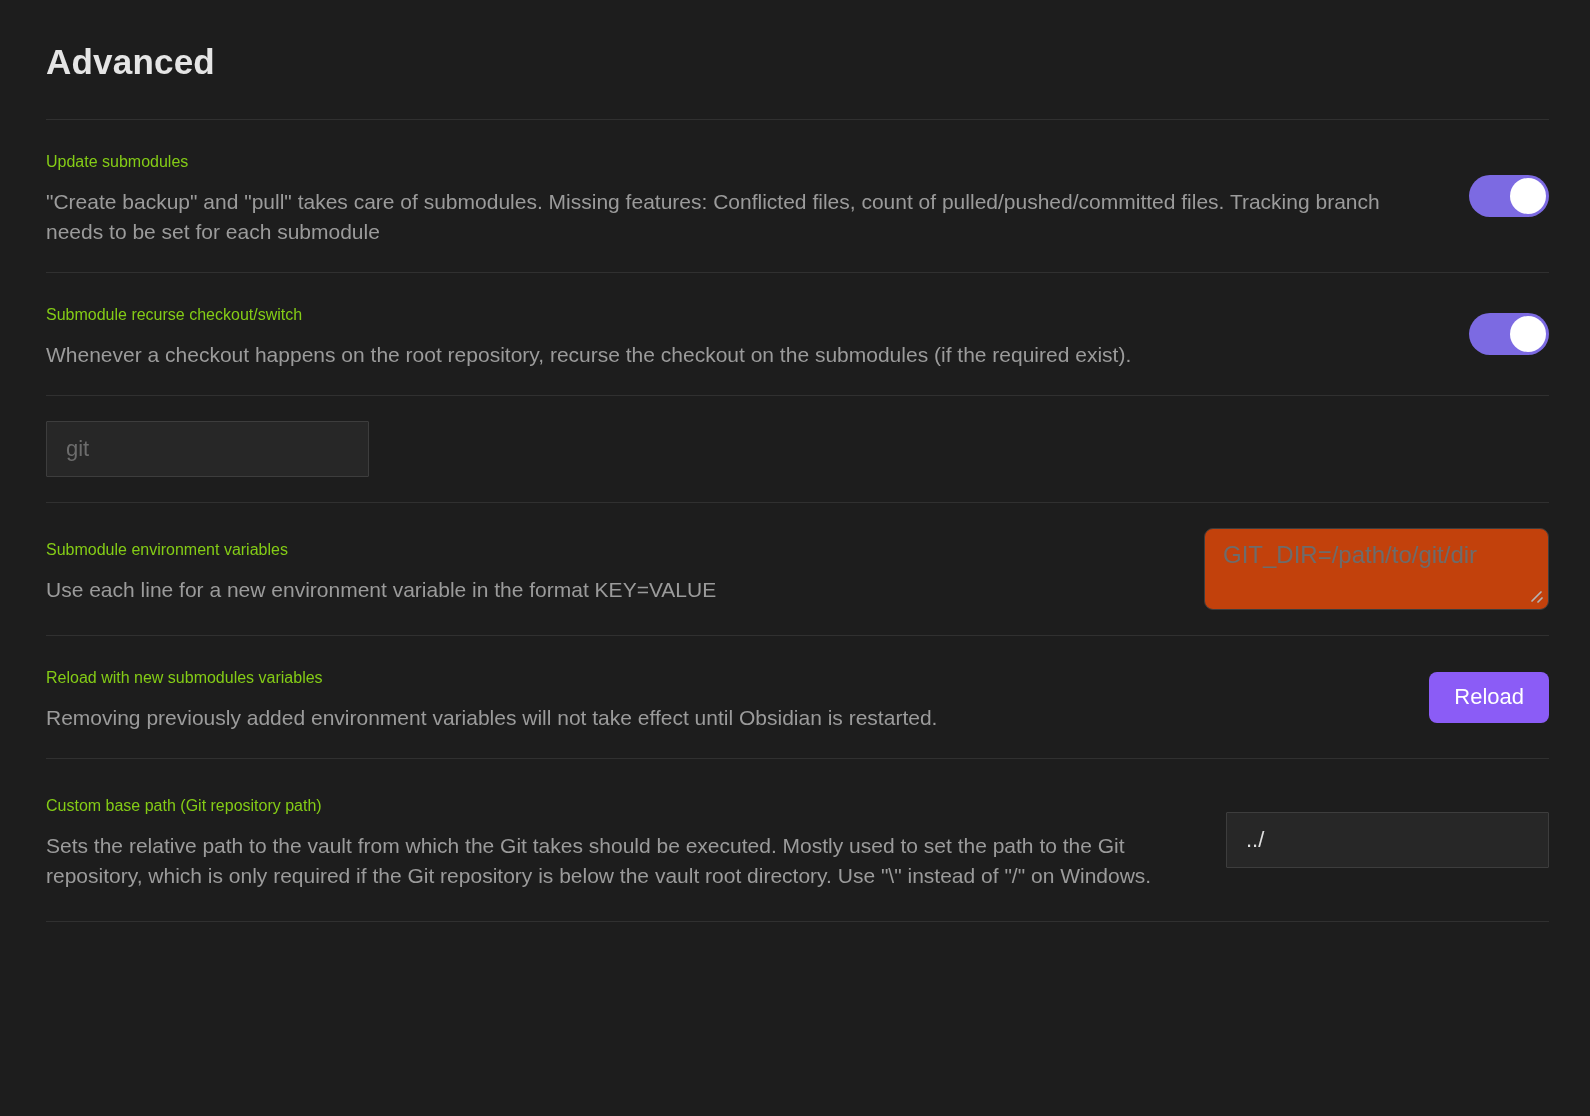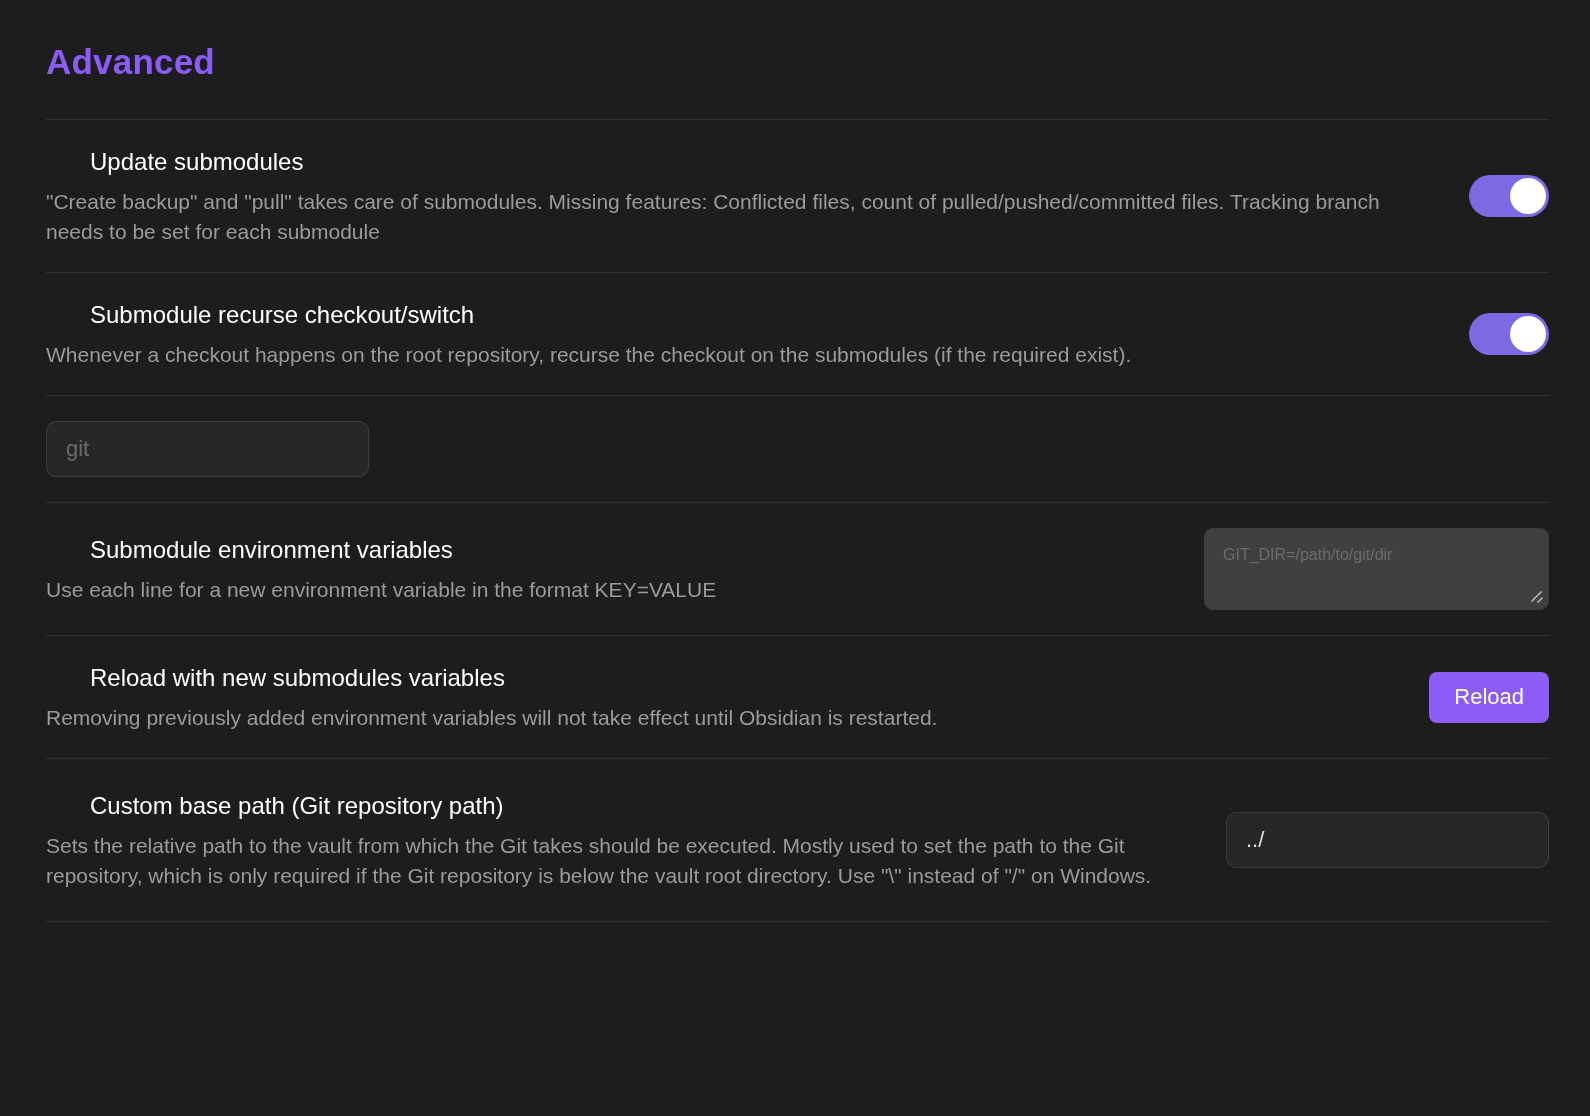--- a/index.html
+++ b/index.html
@@ -12,21 +12,21 @@
     font-family: "Liberation Sans", sans-serif;
   }
   .container {
     padding: 0 41px 0 46px;
   }
   .page-title {
     margin: 0;
     padding: 42px 0 37px 0;
     font-size: 35px;
     font-weight: 700;
-    color: #8b5cf6;
+    color: #e5e5e5;
     letter-spacing: 0.2px;
   }
   .setting-item {
     display: flex;
     align-items: center;
     gap: 40px;
     padding: 25px 0;
     border-top: 1px solid #303030;
   }
   .setting-item.tall {
@@ -35,24 +35,23 @@
   }
   .bottom-divider {
     border-top: 1px solid #303030;
     height: 0;
   }
   .setting-info {
     flex: 1;
     min-width: 0;
   }
   .setting-name {
-    font-size: 24px;
+    font-size: 16px;
     line-height: 33px;
-    color: #ffffff;
-    margin-left: 44px;
+    color: #84cc16;
   }
   .setting-name.has-desc {
     margin-bottom: 9px;
   }
   .setting-desc {
     font-size: 21px;
     line-height: 30px;
     color: #9b9b9b;
   }
   
@@ -75,44 +74,44 @@
     background: #ffffff;
   }
   
   .text-input {
     flex-shrink: 0;
     box-sizing: border-box;
     width: 323px;
     height: 56px;
     background: #272727;
     border: 1px solid #3d3d3d;
-    border-radius: 10px;
+    border-radius: 1px;
     color: #e0e0e0;
     font-size: 22px;
     padding: 0 19px;
     font-family: "Liberation Sans", sans-serif;
     outline: none;
   }
   .text-input::placeholder { color: #6c6c6c; }
   
   .textarea-wrap {
     flex-shrink: 0;
     position: relative;
     width: 345px;
     height: 82px;
   }
   .setting-textarea {
     box-sizing: border-box;
     width: 100%;
     height: 100%;
-    background: #404040;
+    background: #c2410c;
     border: 1px solid #3d3d3d;
     border-radius: 9px;
     color: #e0e0e0;
-    font-size: 16px;
+    font-size: 24px;
     line-height: 28px;
     padding: 12px 18px;
     font-family: "Liberation Sans", sans-serif;
     resize: none;
     outline: none;
     overflow: hidden;
   }
   .setting-textarea::placeholder { color: #6c6c6c; }
   .resize-handle {
     position: absolute;

